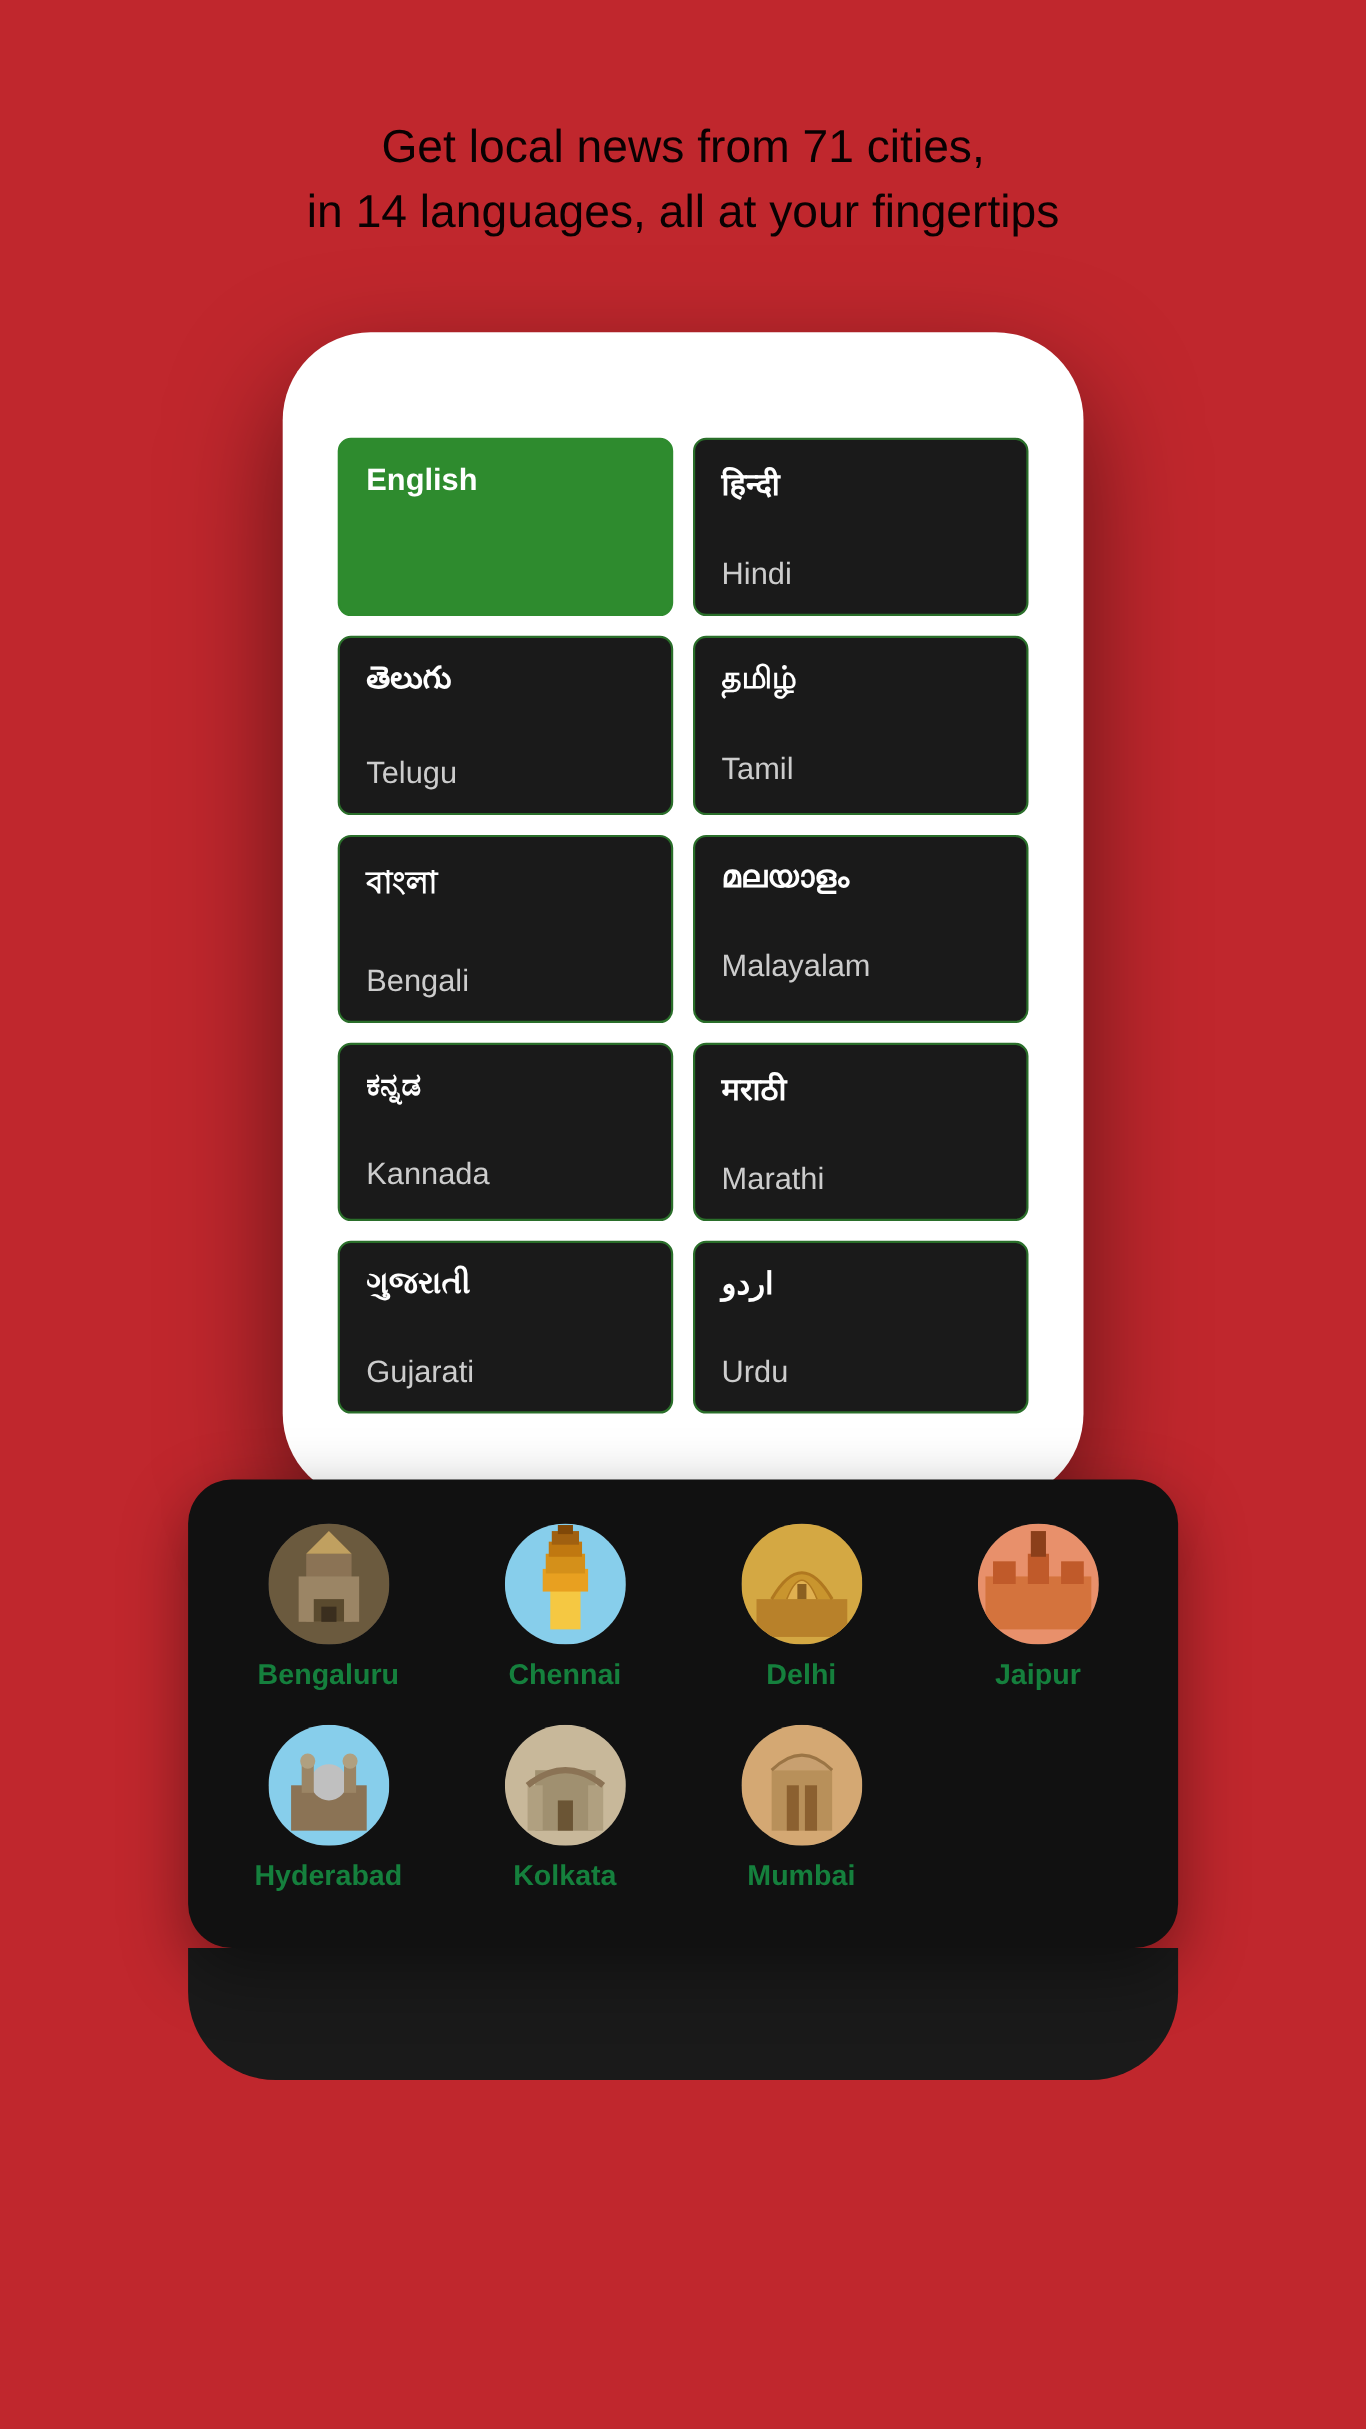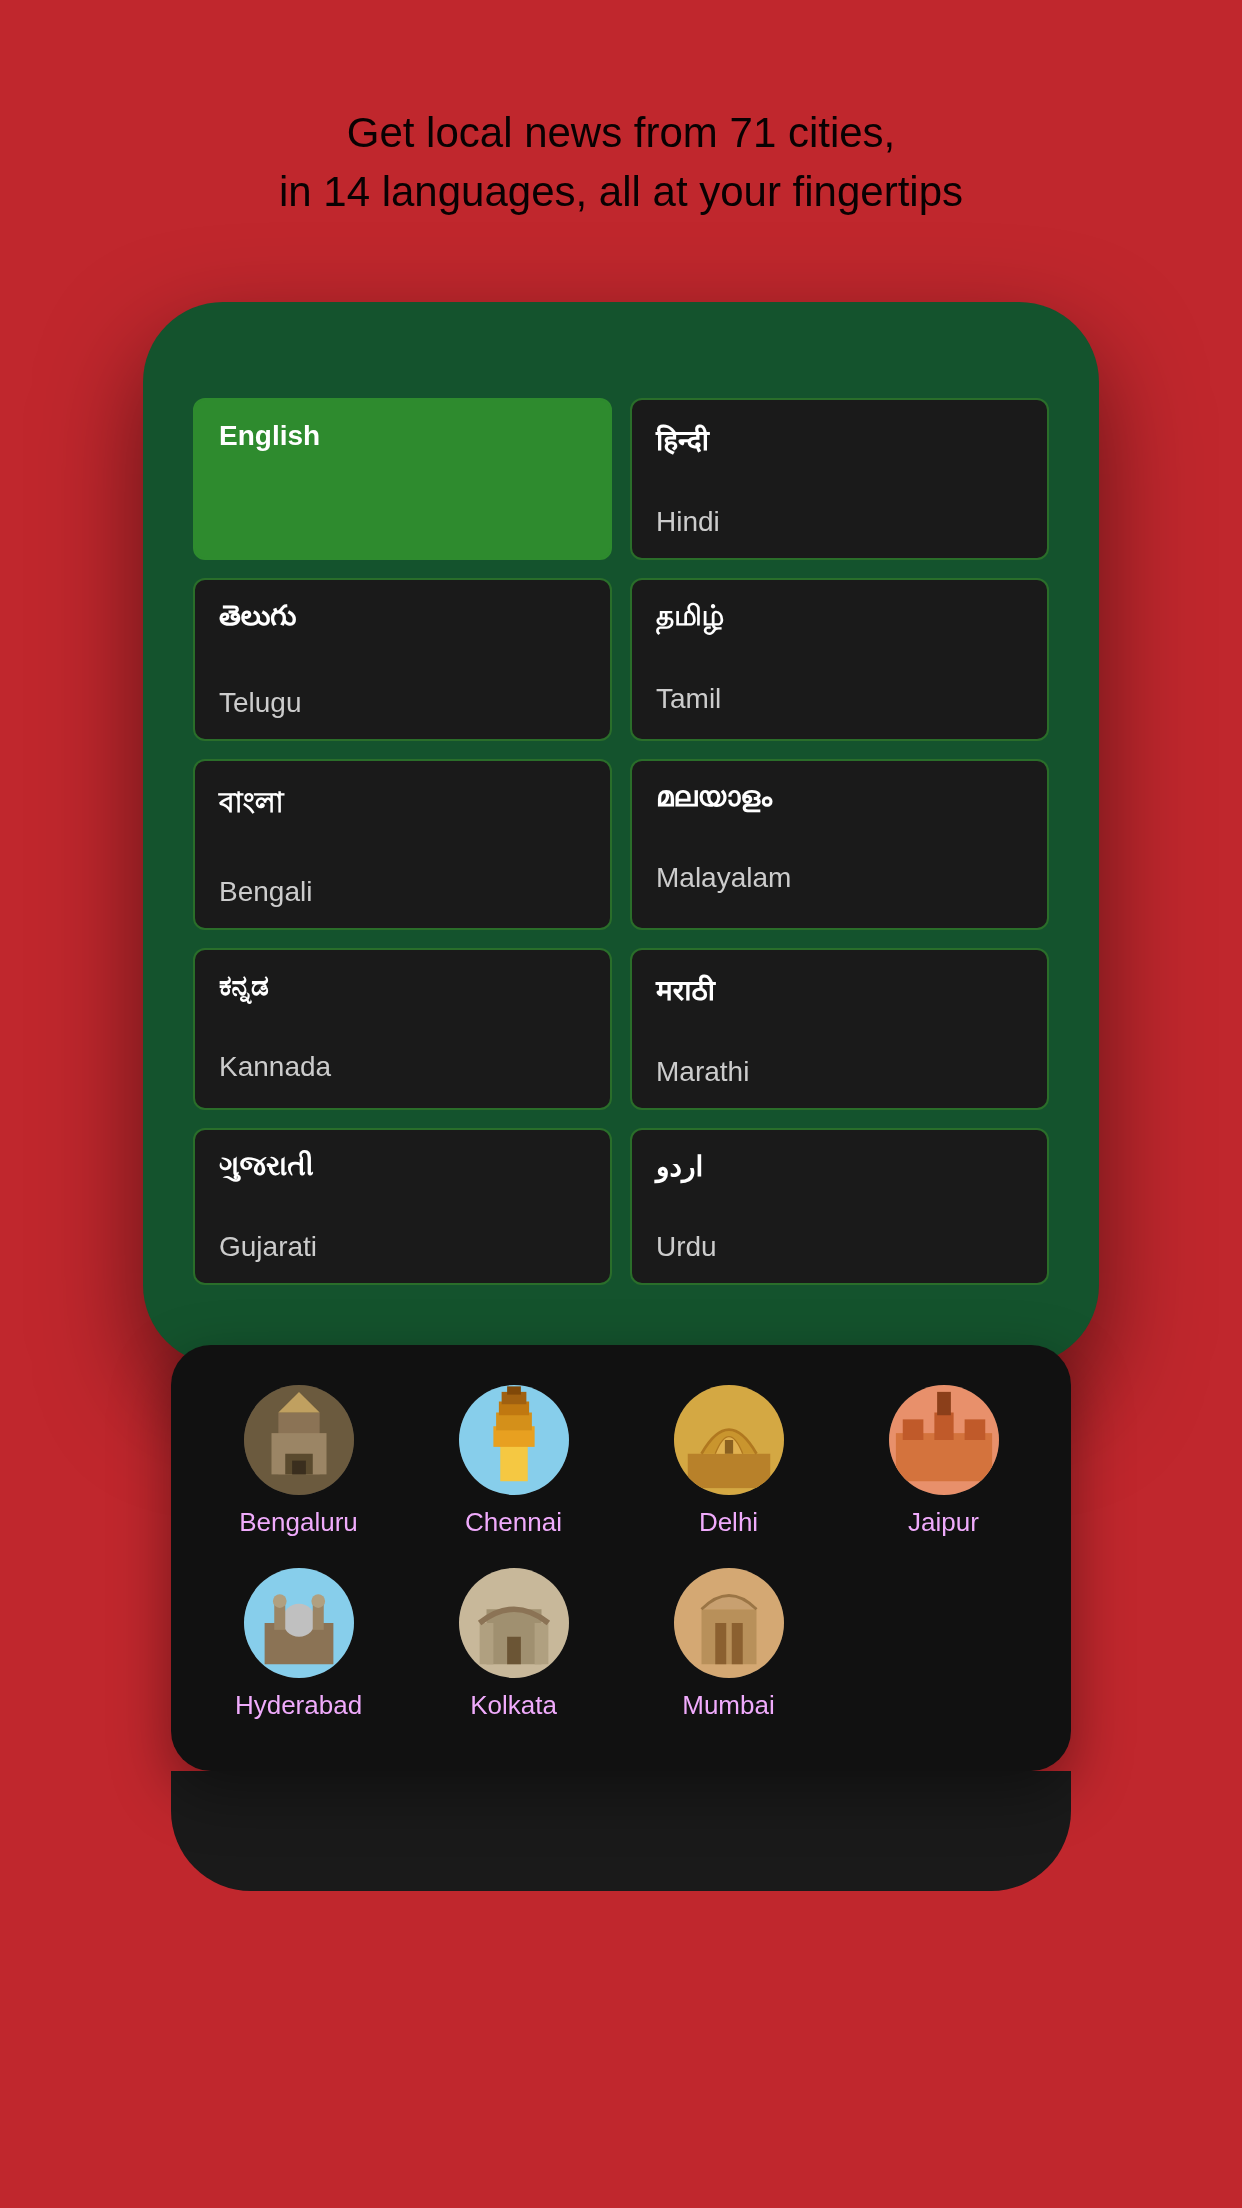--- a/index.html
+++ b/index.html
@@ -30,22 +30,22 @@
     }
 
     .subtitle {
       font-size: 42px;
       font-weight: 400;
       line-height: 1.4;
       opacity: 0.95;
     }
 
     .phone-container {
-      width: 956px;
-      background: #14532d;
+      width: 728px;
+      background: #ffffff;
       border-radius: 80px;
       margin-top: 40px;
       padding: 60px 50px 80px;
       box-shadow: 0 40px 100px rgba(0,0,0,0.5);
       position: relative;
     }
 
     .dialog-header {
       display: flex;
       justify-content: space-between;
@@ -139,23 +139,23 @@
       border-radius: 50%;
       overflow: hidden;
       background: #333;
       display: flex;
       align-items: center;
       justify-content: center;
       font-size: 48px;
     }
 
     .city-name {
-      color: #f0abfc;
+      color: #15803d;
       font-size: 26px;
-      font-weight: 400;
+      font-weight: 700;
       text-align: center;
     }
 
     .phone-bottom {
       height: 120px;
       width: 900px;
       background: #1a1a1a;
       border-radius: 0 0 80px 80px;
       margin-top: 0;
     }

